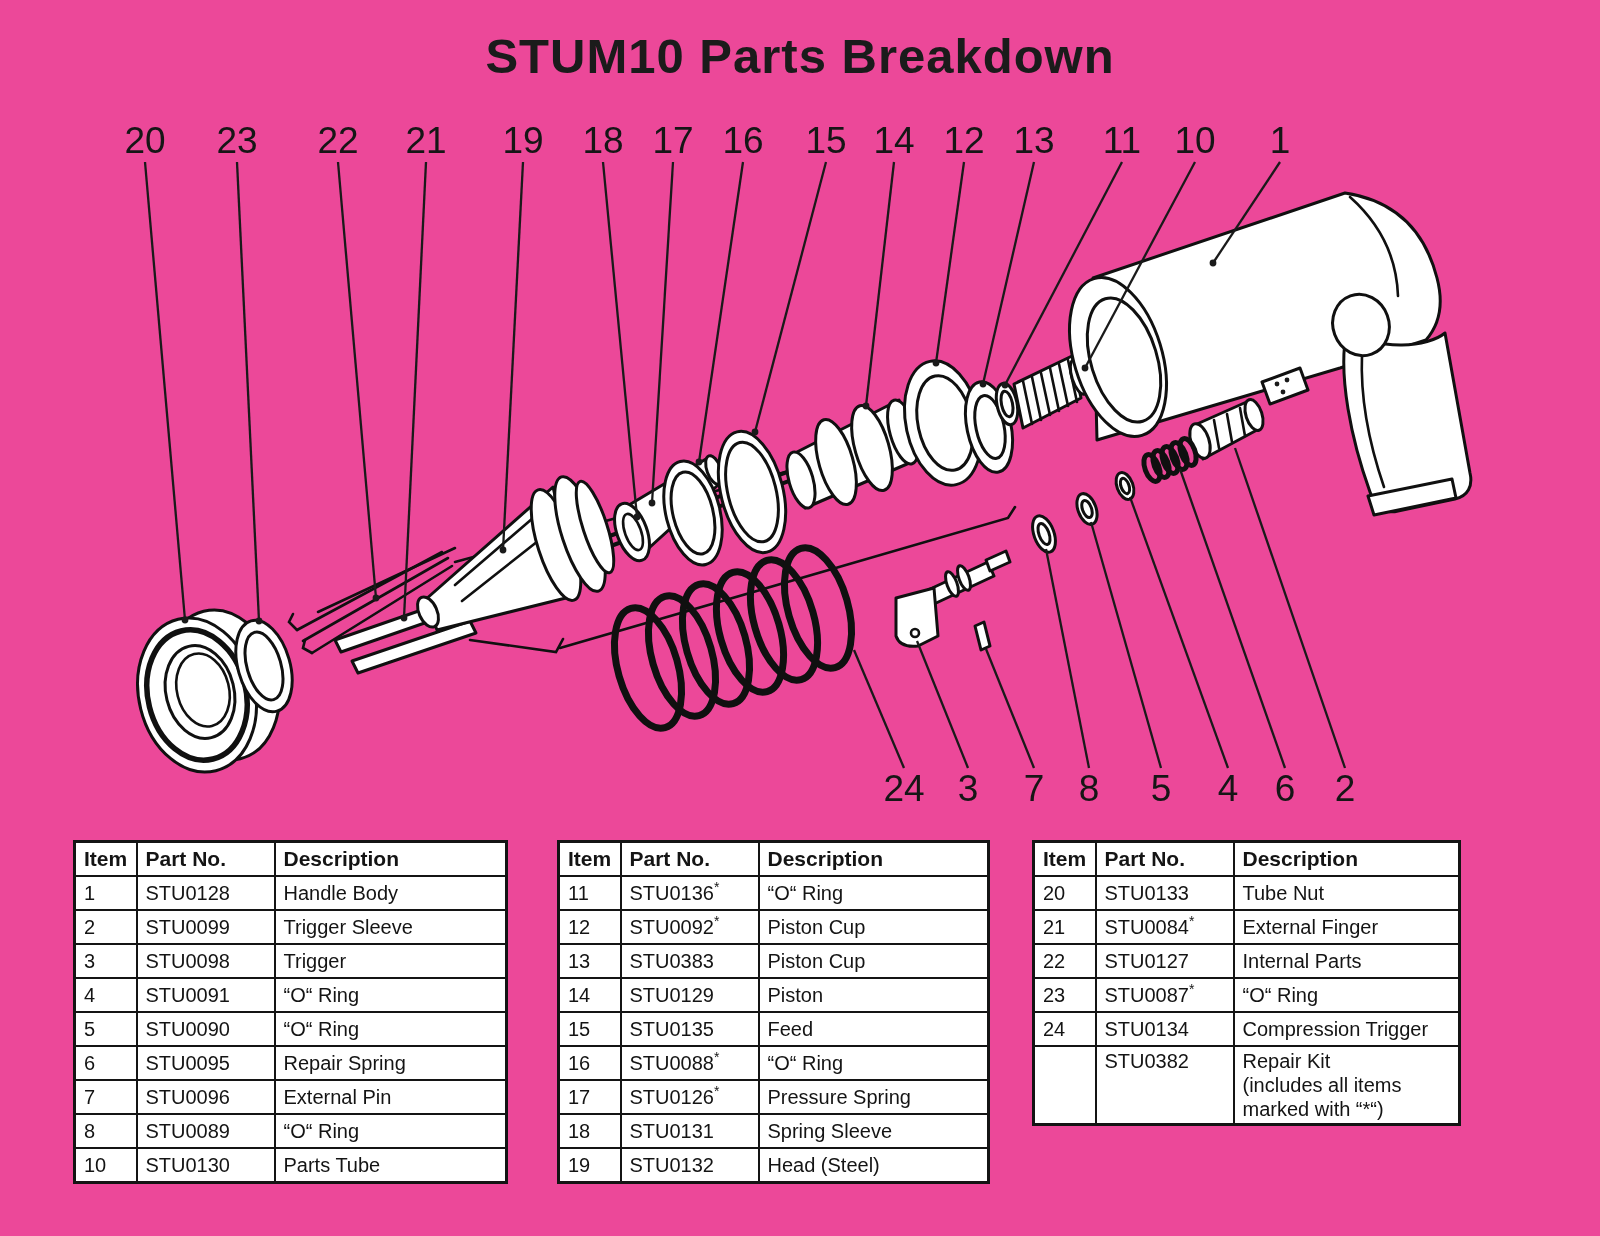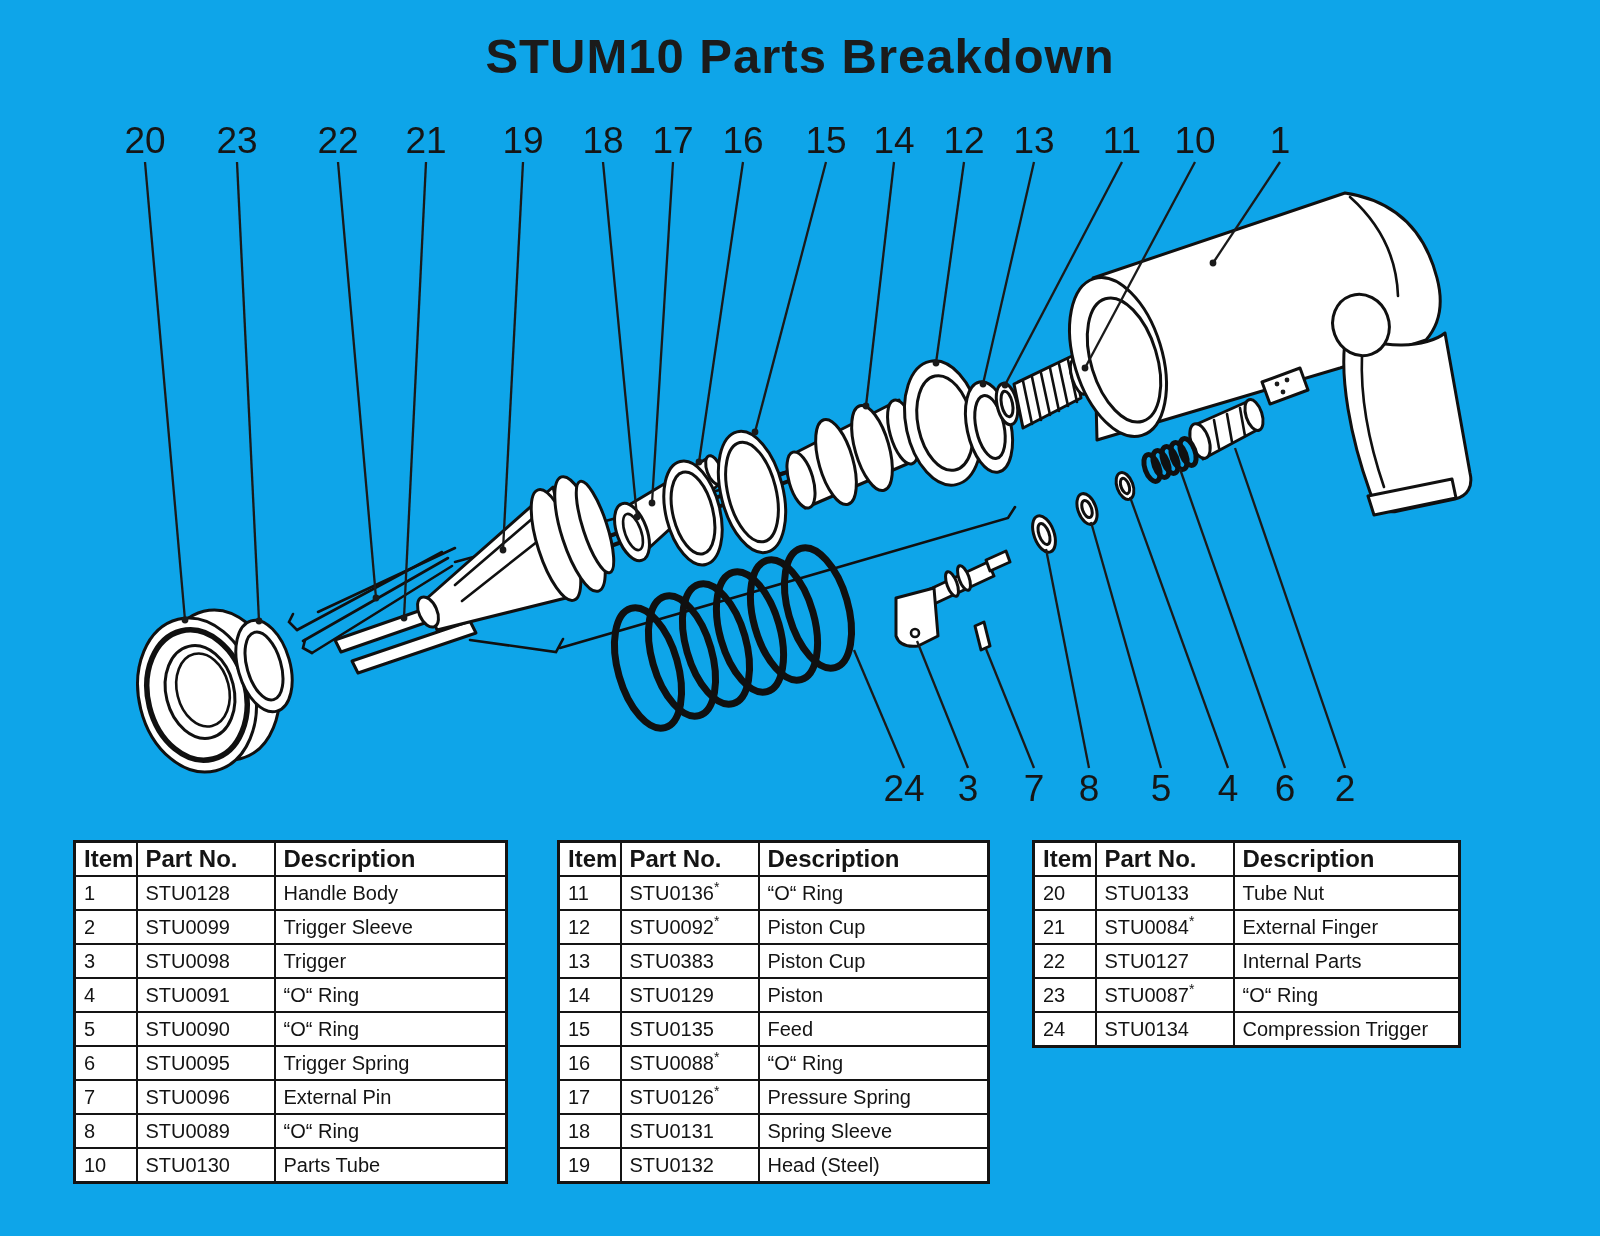--- a/index.html
+++ b/index.html
@@ -1,33 +1,33 @@
 <!DOCTYPE html>
 <html><head>
 <meta charset="utf-8">
 <style>
   html,body{margin:0;padding:0;background:#fff;}
-  .page{position:relative;width:1600px;height:1236px;background:#0ea5e9;overflow:hidden;
+  .page{position:relative;width:1600px;height:1236px;background:#ec4899;overflow:hidden;
         font-family:"Liberation Sans",sans-serif;color:#111;}
   .title{position:absolute;left:0;right:0;top:28px;text-align:center;
          font-size:49px;font-weight:bold;color:#1b1b1b;letter-spacing:1px;}
   svg.diagram{position:absolute;left:0;top:0;}
   .num{font-family:"Liberation Sans",sans-serif;font-size:37px;font-weight:400;fill:#161616;text-anchor:middle;}
   .ln{stroke:#1a1a1a;stroke-width:2.3;fill:none;}
   .dot{fill:#1a1a1a;stroke:none;}
   .s{stroke:#101010;stroke-width:3;fill:#ffffff;stroke-linejoin:round;}
   .sn{stroke:#101010;stroke-width:2.6;fill:none;stroke-linecap:round;}
   .thick{stroke:#101010;stroke-width:7;fill:none;}
   .thin{stroke:#101010;stroke-width:4;fill:none;stroke-linecap:round;}
   .ptable{position:absolute;border-collapse:collapse;table-layout:fixed;background:#fff;
           border:3px solid #141414;}
   .ptable th,.ptable td{border:2px solid #141414;font-size:20px;line-height:24px;
           padding:2px 4px 2px 8px;height:28px;text-align:left;vertical-align:middle;
           color:#141414;white-space:pre-line;overflow:hidden;}
-  .ptable th{font-weight:bold;font-size:24px;}
+  .ptable th{font-weight:bold;font-size:21px;}
   .ptable sup{font-size:14px;line-height:0;vertical-align:super;}
   #t1{left:73px;top:840px;width:435px;}
   #t2{left:557px;top:840px;width:433px;}
   #t3{left:1032px;top:840px;width:429px;}
   .c-item{width:62px;} .c-part{width:138px;}
 </style>
 </head>
 <body>
 
 <div class="page">
@@ -309,21 +309,21 @@
           <td>“O“ Ring</td>
         </tr>
       <tr>
           <td>5</td>
           <td><span>STU0090</span><sup></sup></td>
           <td>“O“ Ring</td>
         </tr>
       <tr>
           <td>6</td>
           <td><span>STU0095</span><sup></sup></td>
-          <td>Trigger Spring</td>
+          <td>Repair Spring</td>
         </tr>
       <tr>
           <td>7</td>
           <td><span>STU0096</span><sup></sup></td>
           <td>External Pin</td>
         </tr>
       <tr>
           <td>8</td>
           <td><span>STU0089</span><sup></sup></td>
           <td>“O“ Ring</td>
@@ -430,16 +430,23 @@
       <tr>
           <td>23</td>
           <td><span>STU0087</span><sup>*</sup></td>
           <td>“O“ Ring</td>
         </tr>
       <tr>
           <td>24</td>
           <td><span>STU0134</span><sup></sup></td>
           <td>Compression Trigger</td>
         </tr>
+      <tr>
+          <td></td>
+          <td style="vertical-align:top;"><span>STU0382</span><sup></sup></td>
+          <td>Repair Kit
+(includes all items
+marked with “*“)</td>
+        </tr>
     </tbody>
   </table>
 
 </div>
 
 </body></html>

